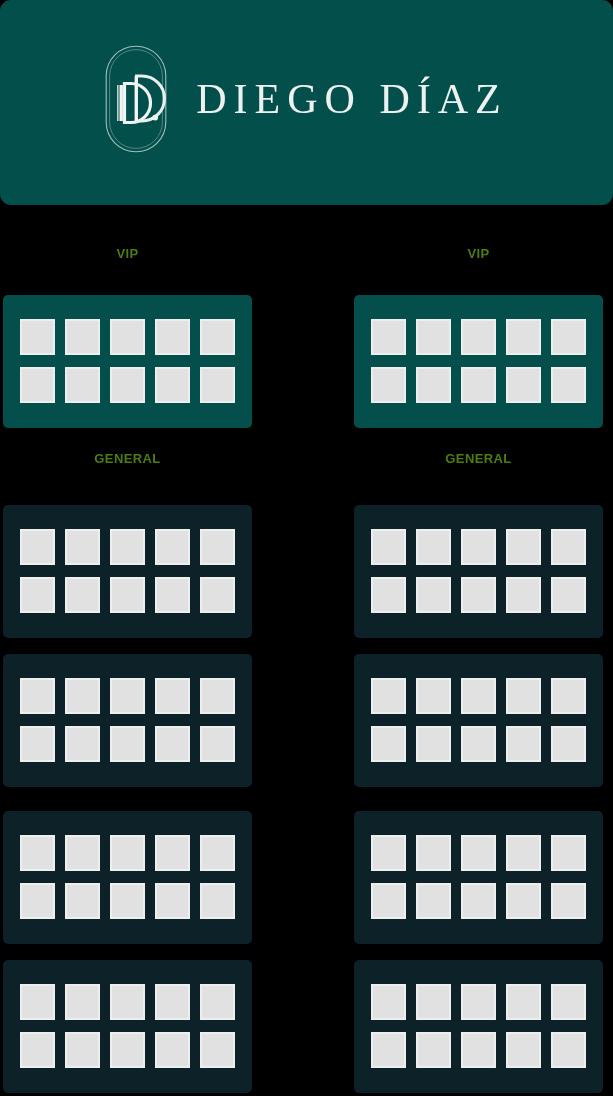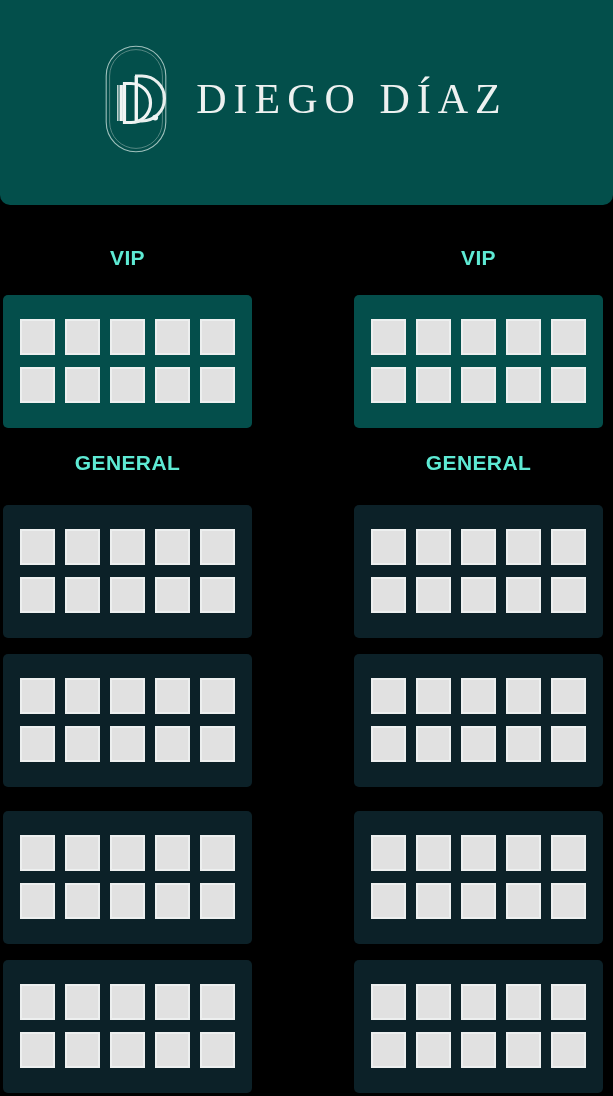--- a/index.html
+++ b/index.html
@@ -22,20 +22,21 @@
     top: 0;
     width: 613px;
     height: 205px;
     background: #034F4B;
     border-bottom-left-radius: 10px;
     border-bottom-right-radius: 10px;
     display: flex;
     align-items: center;
     justify-content: center;
     box-sizing: border-box;
+    border-radius: 11px;
   }
   .brand-lockup {
     display: flex;
     align-items: center;
     gap: 22px;
     transform: translateY(-4px);
   }
   .emblem {
     width: 62px;
     height: 108px;
@@ -79,23 +80,23 @@
   }
 
   .zone-group {
     position: absolute;
   }
   .zone-group.col-left  { left: 3px;   width: 249px; }
   .zone-group.col-right { left: 354px; width: 249px; }
 
   .zone-label {
     text-align: center;
-    color: #5eead4;
+    color: #4d7c0f;
     font-weight: bold;
-    font-size: 21px;
+    font-size: 13px;
     line-height: 1;
     letter-spacing: 0.4px;
     margin-bottom: 0;
     height: 26px;
   }
 
   .table-block {
     width: 100%;
     border-radius: 5px;
     box-sizing: border-box;

